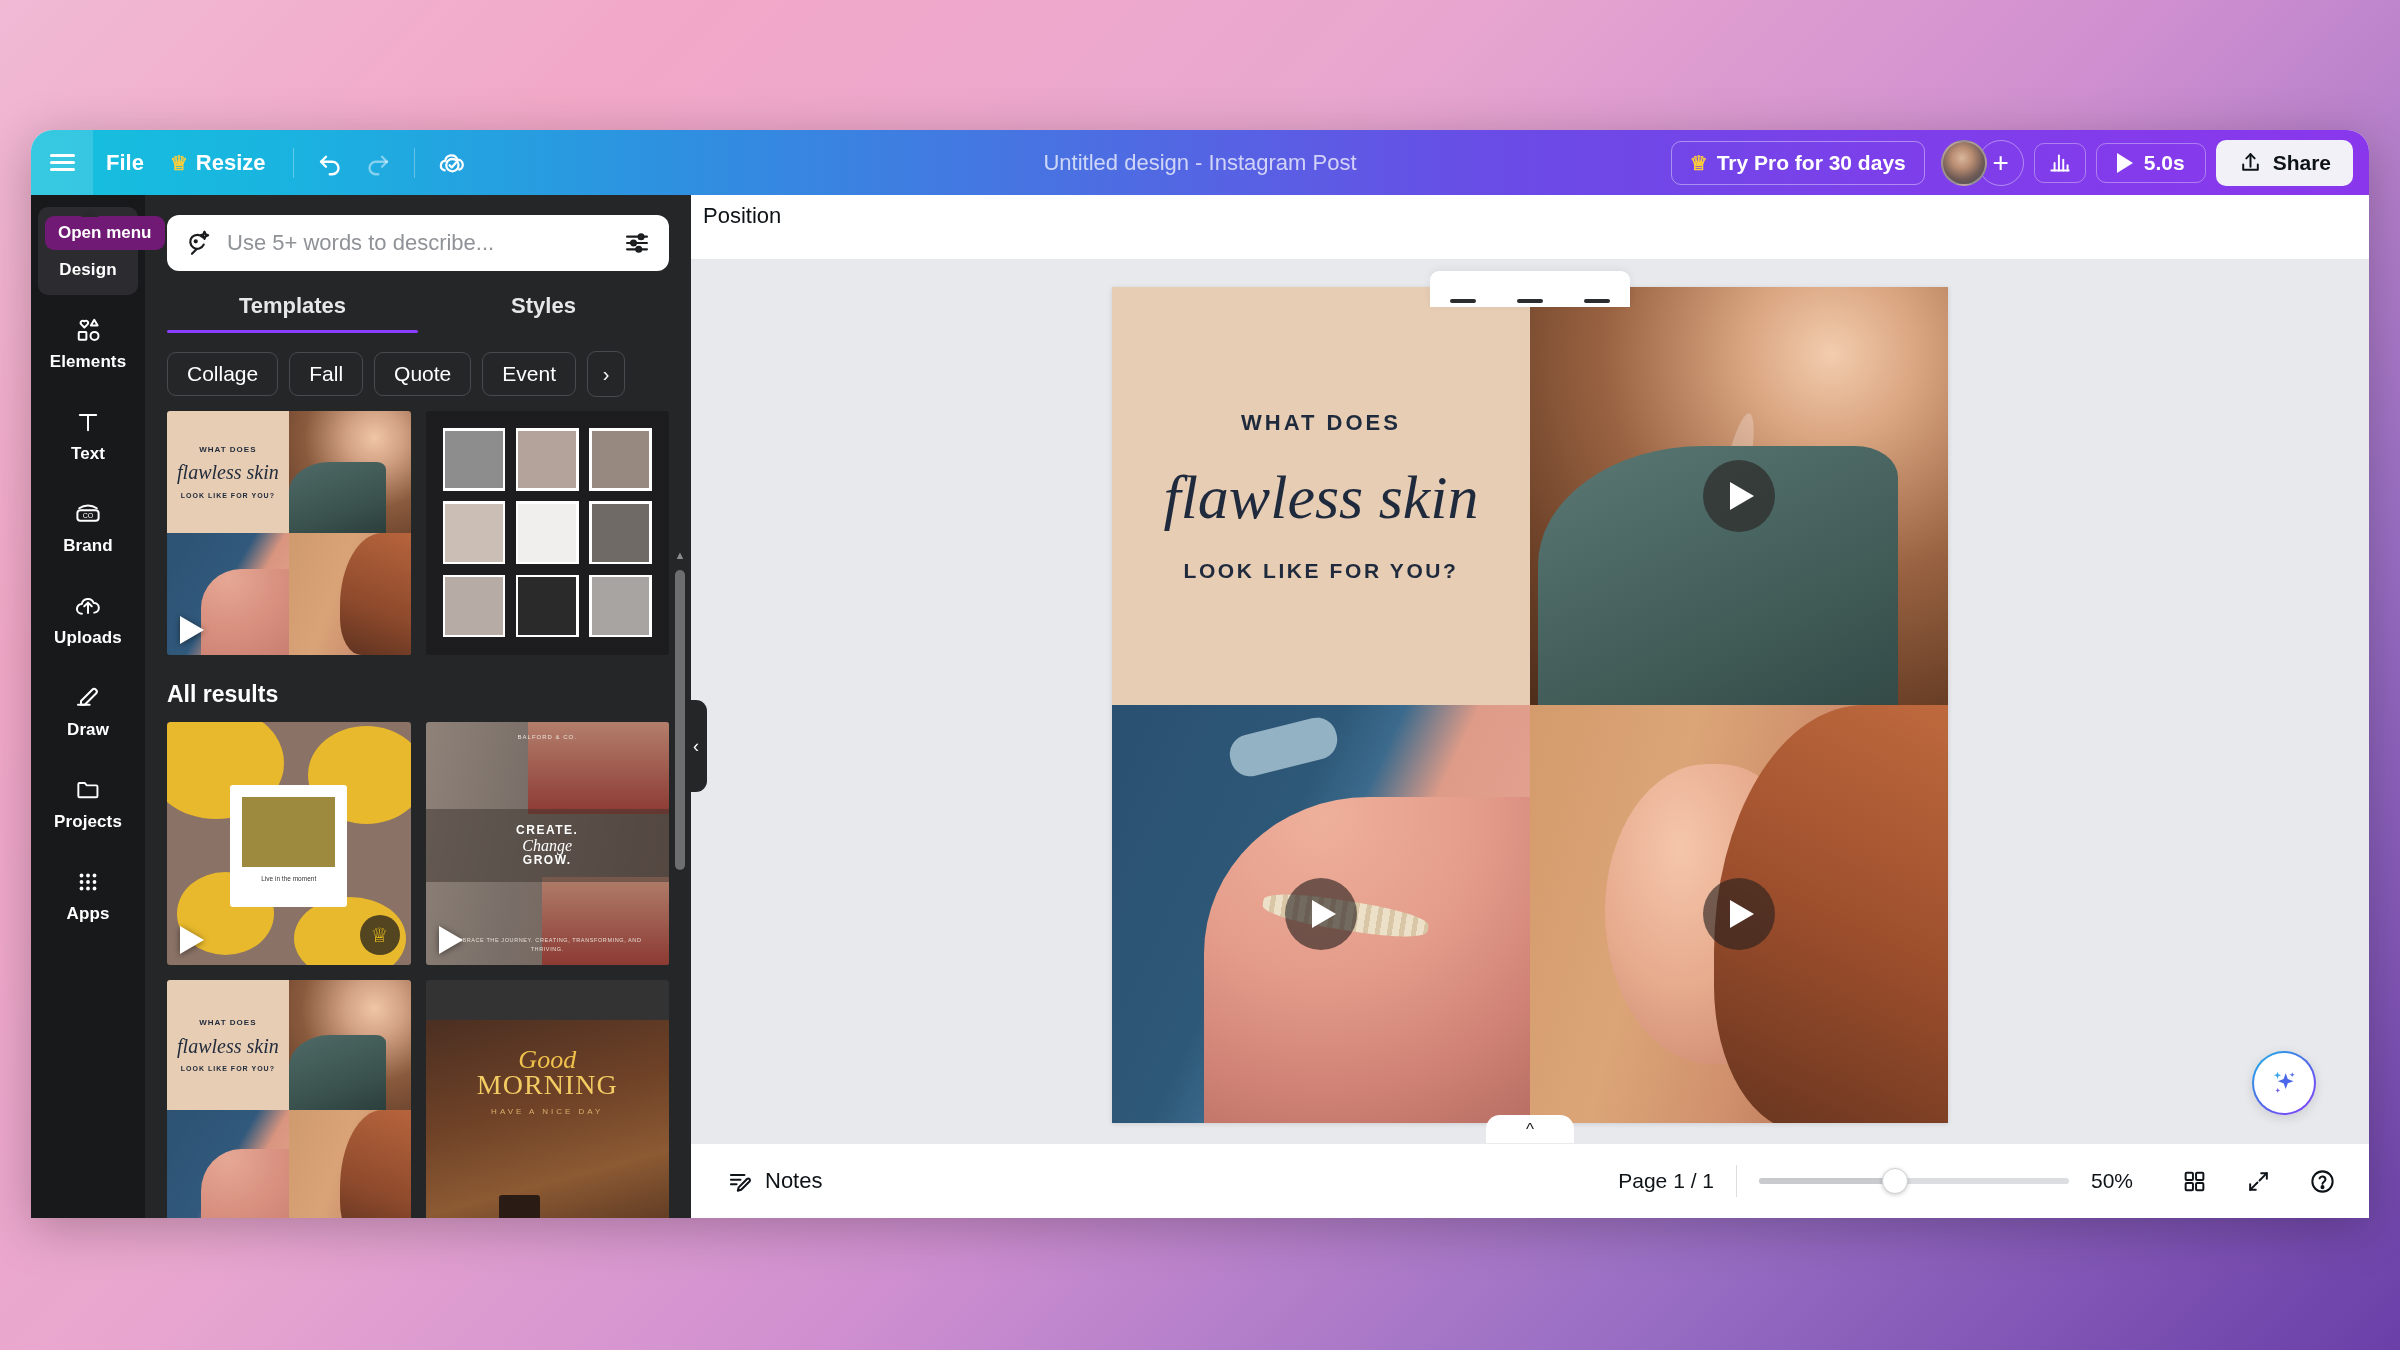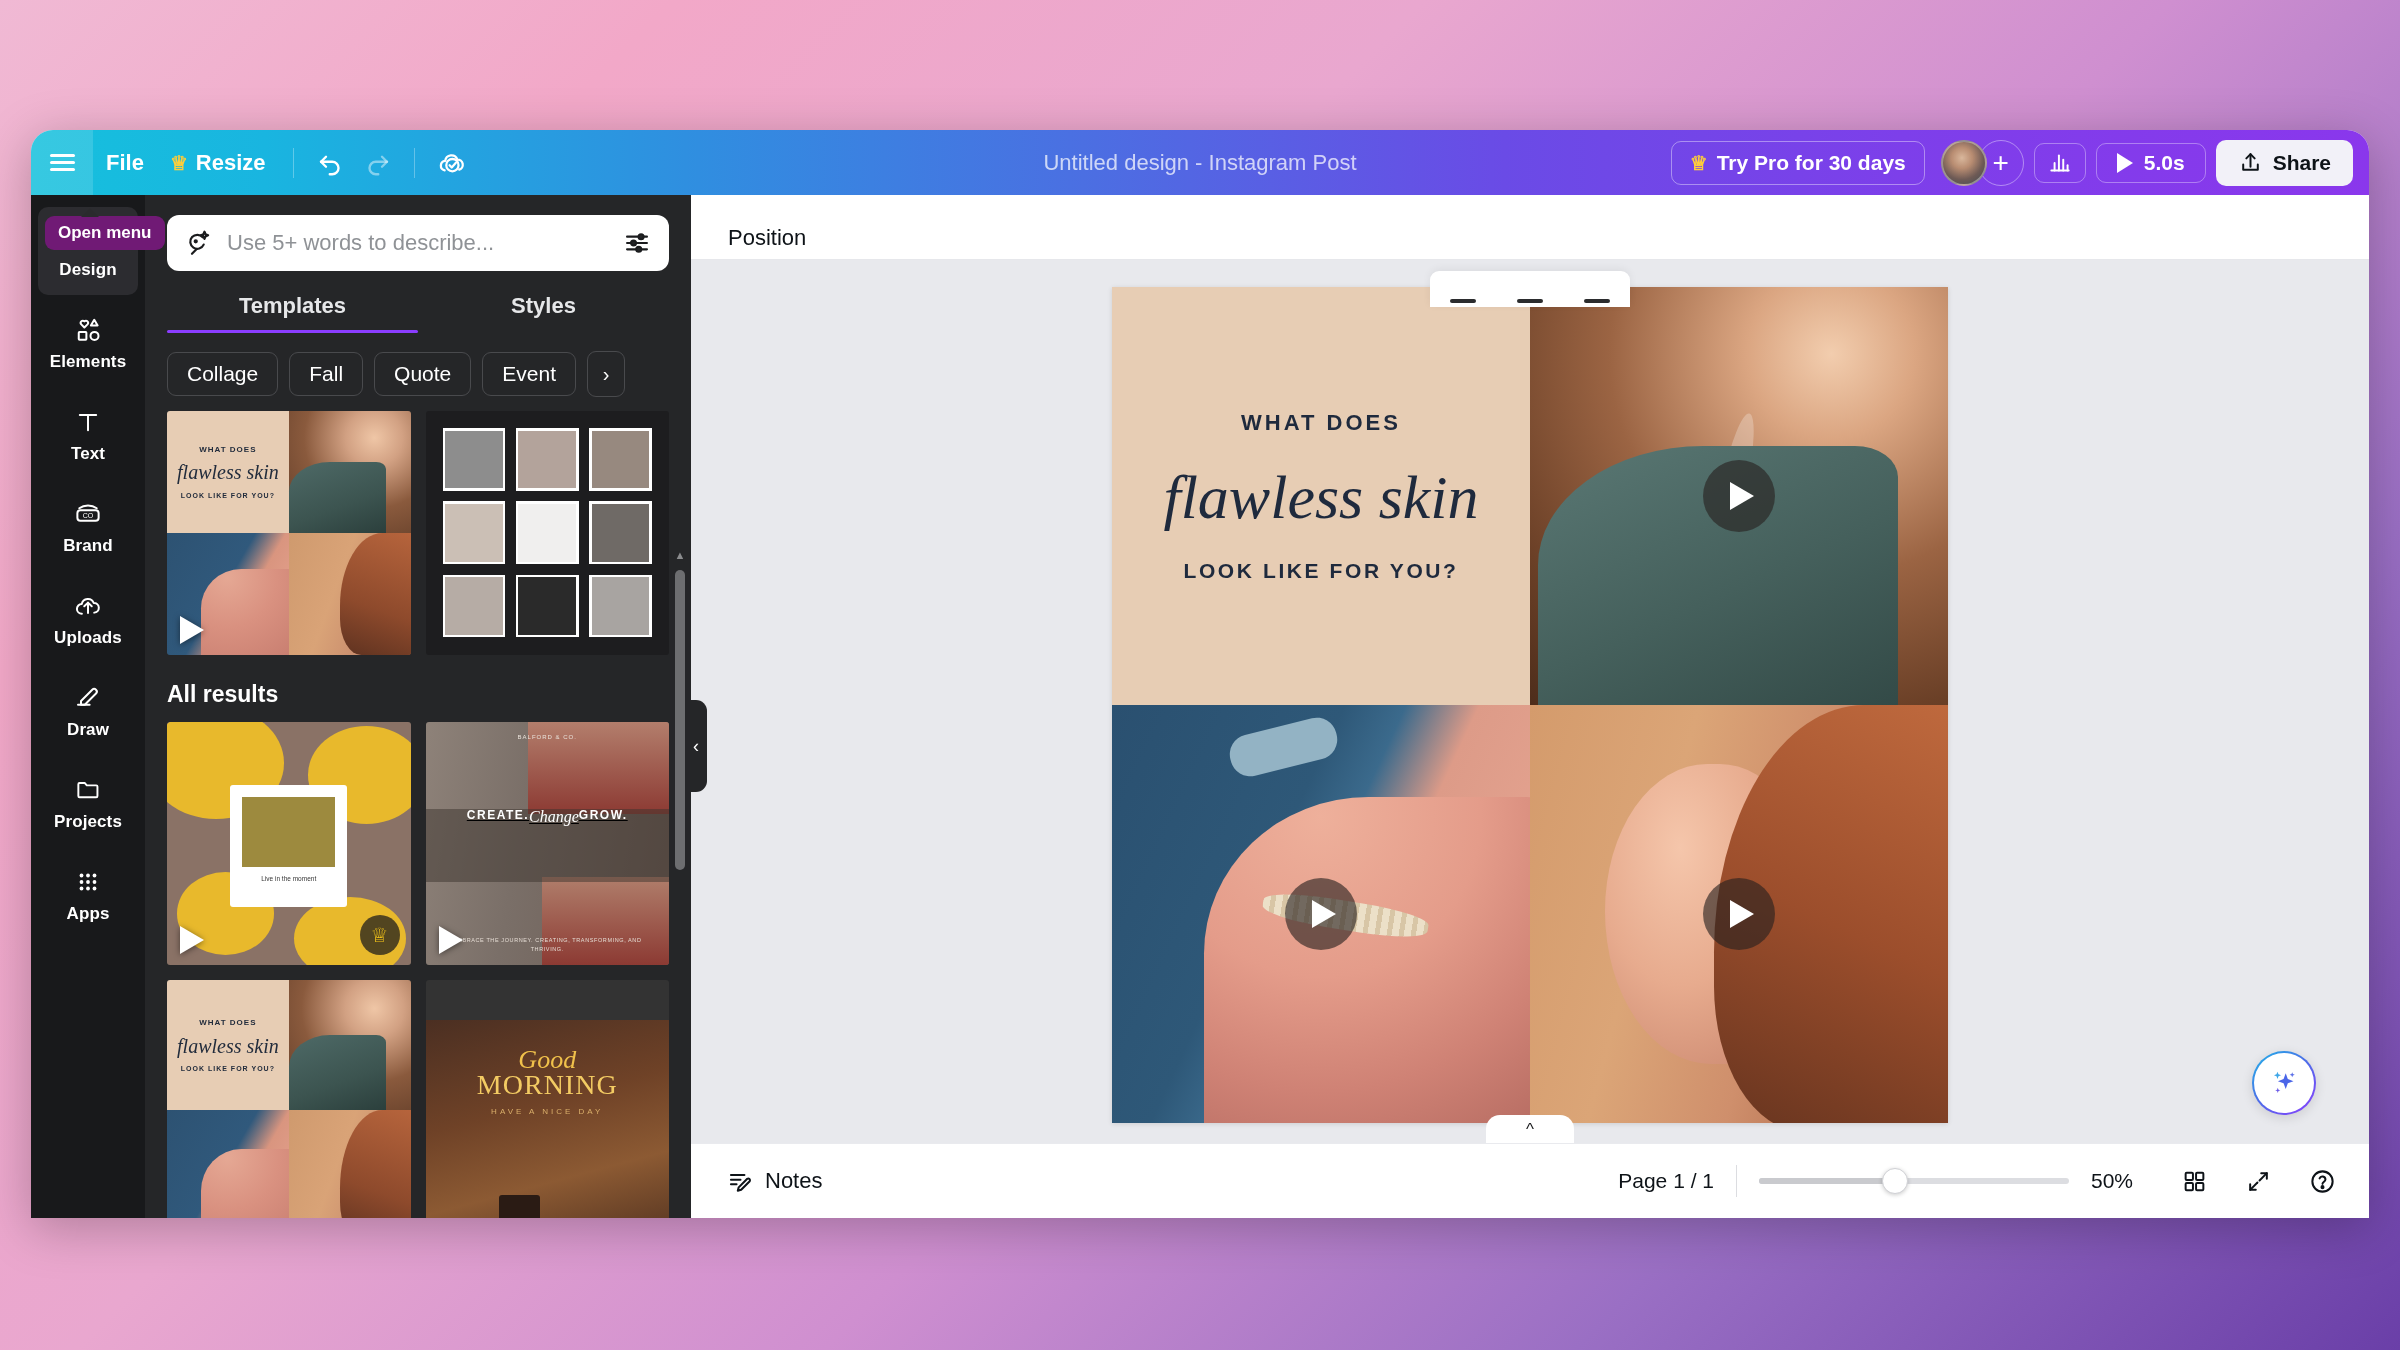--- a/index.html
+++ b/index.html
@@ -217,21 +217,21 @@
   .tpl-collage .cell i { display:block; width:100%; height:100%; }
   .tpl-flowers { width:100%; height:100%; background:#8a7266; position:relative; overflow:hidden; }
   .tpl-flowers .bloom { position:absolute; border-radius:50%; background:#e8b92c; }
   .tpl-flowers .card { position:absolute; left:26%; top:26%; width:48%; height:50%; background:#fff; border-radius:3px; padding:5%; }
   .tpl-flowers .card .ph { width:100%; height:72%; background:#9d8a3e; }
   .tpl-flowers .card .cap { font-size:6.5px; text-align:center; color:#333; margin-top:9%; }
   .tpl-create { width:100%; height:100%; background:linear-gradient(100deg,#8e8279 0%,#7a6f68 40%,#6a5a52 100%); position:relative; overflow:hidden; }
   .tpl-create .head { position:absolute; right:0; top:0; width:58%; height:38%; background:linear-gradient(180deg,#b37e6c 0%,#8c3a33 100%); }
   .tpl-create .head2 { position:absolute; right:0; bottom:0; width:52%; height:36%; background:linear-gradient(0deg,#8c3a33 0%,#b07e6b 100%); }
   .tpl-create .brand { position:absolute; top:5%; left:0; right:0; text-align:center; color:#e9e2da; font-size:6px; letter-spacing:1px; }
-  .tpl-create .band { position:absolute; top:36%; left:0; right:0; height:30%; background:rgba(60,52,46,.5); display:flex; align-items:flex-start; justify-content:center;text-decoration:underline; }
+  .tpl-create .band { position:absolute; top:36%; left:0; right:0; height:30%; background:rgba(60,52,46,.5); display:flex; flex-direction:column; align-items:center; justify-content:center; }
   .tpl-create .band b { color:#fff; font-size:12px; letter-spacing:1.5px; line-height:1.15; }
   .tpl-create .band i { color:#fff; font-family:"Liberation Serif",serif; font-size:16px; line-height:1; }
   .tpl-create .foot { position:absolute; bottom:5%; left:8%; right:8%; text-align:center; color:#e4dbd3; font-size:5.5px; line-height:1.5; letter-spacing:.6px; }
   .tpl-morning { width:100%; height:100%; background:linear-gradient(165deg,#4b2f22 0%,#6f4227 35%,#8c5a33 60%,#3c2318 100%); position:relative; overflow:hidden; display:flex; flex-direction:column; align-items:center; justify-content:flex-start; padding-top:12%;margin-top:40px; }
   .tpl-morning .g1 { font-family:"Liberation Serif",serif; font-style:italic; color:#f0c14b; font-size:26px; line-height:.85; }
   .tpl-morning .g2 { font-family:"Liberation Serif",serif; color:#f3cb63; font-size:28px; letter-spacing:1px; line-height:1; }
   .tpl-morning .g3 { color:#d9ae6a; font-size:8px; letter-spacing:3px; margin-top:3%; }
   .tpl-morning .jar { position:absolute; left:30%; bottom:3%; width:17%; height:30%; background:#2a1b14; border-radius:3px; }
   
   #panel-scrollbar {
@@ -248,22 +248,22 @@
     background: #252628; border-radius: 0 11px 11px 0;
     display: flex; align-items: center; justify-content: center;
     color: #fff; font-size: 18px; cursor: pointer;
   }
   
   #editor-main {
     position: absolute; left: 660px; top: 65px;
     right: 0; bottom: 0; background: #e8e9ed;
   }
   #context-toolbar {
-    height: 65px; background: #fff; display: flex; align-items: flex-end;
-    padding-left: 25px; border-bottom: 1px solid #e6e7eb;
+    height: 65px; background: #fff; display: flex; align-items: flex-start;
+    border-bottom: 1px solid #e6e7eb;
   }
   #position-btn {
     font-size: 22px; color: #0e1318; padding: 8px 12px;
     border-radius: 8px; cursor: pointer;
   }
   #canvas-area {
     position: absolute; left: 0; right: 0; top: 66px; bottom: 75px;
     display: flex; align-items: flex-start; justify-content: center;
     padding-top: 26px; overflow: hidden;
   }

